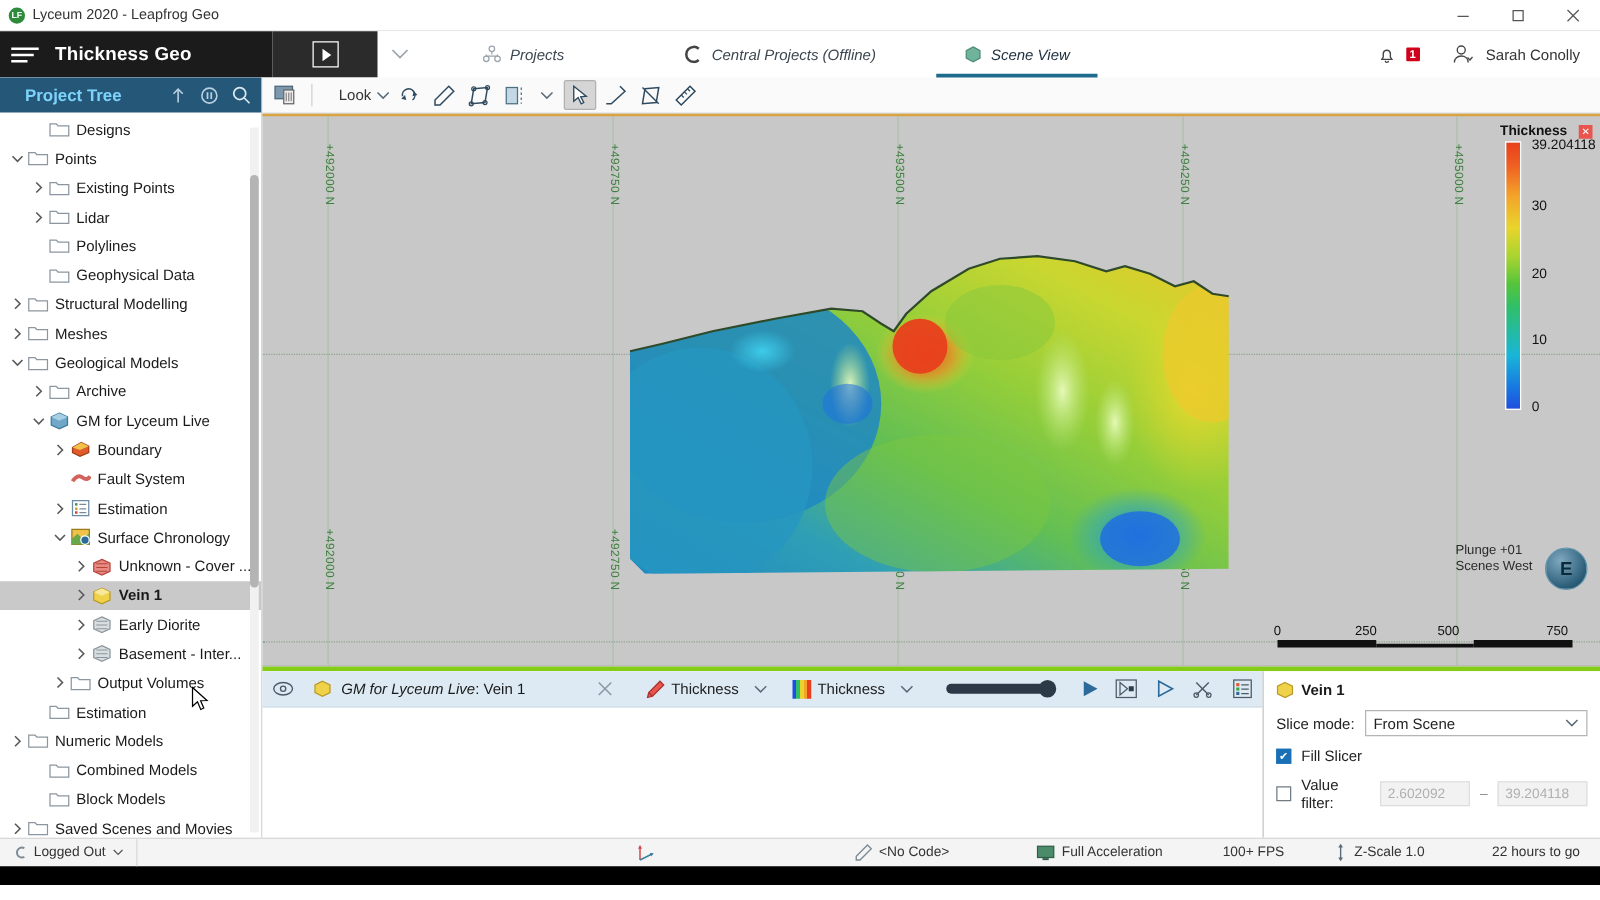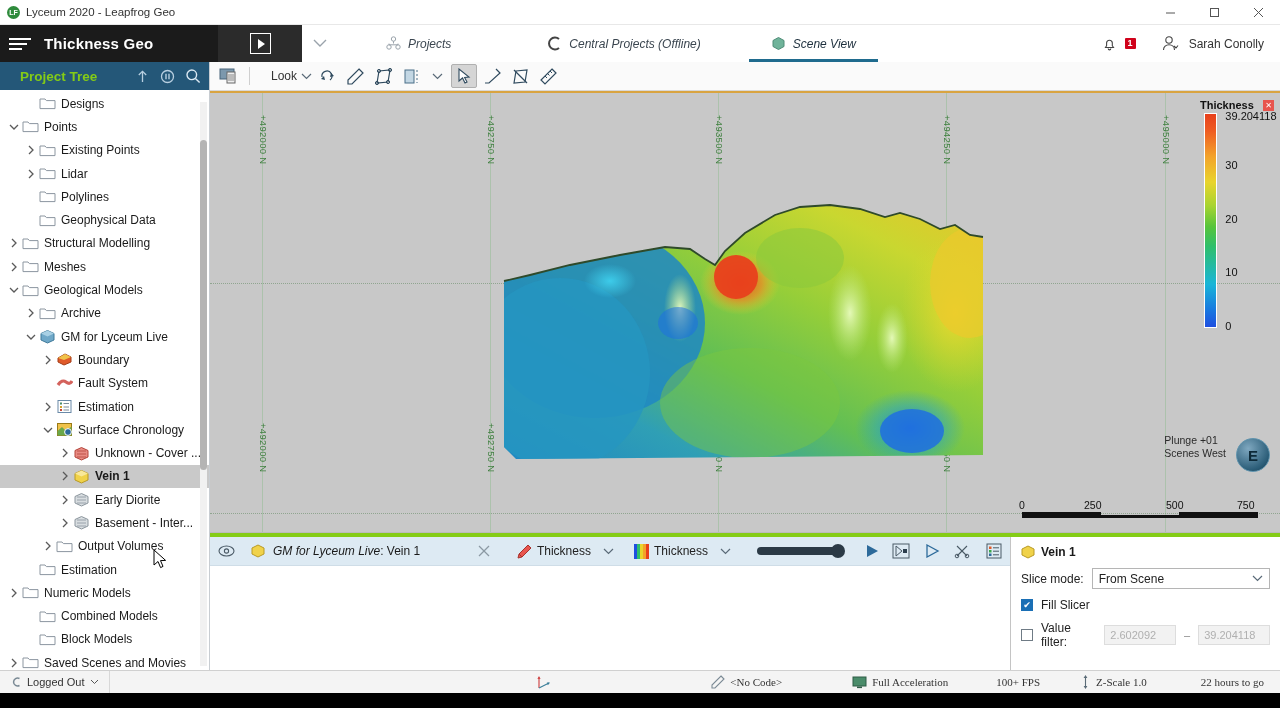--- a/index.html
+++ b/index.html
@@ -54,21 +54,21 @@
   .uname { font-size:12px; color:#333; }
 
   
   .main { display:flex; height:608px; }
 
   
   .sidebar { width:210px; flex:none; display:flex; flex-direction:column;
     border-right:1px solid #c8cdd2; background:#fff; }
   .ptree-hdr { height:28px; background:#245778; display:flex; align-items:center;
     padding:0 8px; gap:10px; }
-  .ptree-title { color:#84cc16; font-size:13.5px; font-weight:bold; flex:1;padding-left:12px; }
+  .ptree-title { color:#7dd3fc; font-size:13.5px; font-weight:bold; flex:1;padding-left:12px; }
   .ptree-hdr .hi { color:#b8cfe0; display:flex; align-items:center; }
   .tree { flex:1; overflow:hidden; position:relative; padding-top:2px; }
   .trow { height:23.3px; display:flex; align-items:center; font-size:12px;
     color:#1a1a1a; white-space:nowrap; cursor:pointer; }
   .trow.sel { background:#c9c9c9; font-weight:bold; }
   .tw { width:16px; flex:none; display:flex; align-items:center; justify-content:center;
     color:#5a5a5a; font-size:9px; }
   .tico { width:17px; height:15px; margin-right:5px; flex:none; }
   .scrollbar { position:absolute; right:2px; top:50px; width:7px; height:330px;
     background:#b4b4b4; border-radius:4px; }
@@ -157,21 +157,21 @@
   .cb.on::after { content:"✔"; color:#fff; font-size:9px; line-height:1; }
   .txtin { height:20px; border:1px solid #ddd; background:#f2f2f2; color:#b0b0b0;
     font-size:11px; padding:0 5px; display:flex; align-items:center; width:76px; }
   .dash { color:#888; font-size:11px; }
 
   
   .statusbar { height:23px; background:#f4f4f4; border-top:1px solid #d0d0d0;
     display:flex; align-items:center; font-size:11px; color:#333; }
   .sb-logged { display:flex; align-items:center; gap:5px; padding:0 10px;
     height:100%; border-right:1px solid #d8d8d8; }
-  .sb-item { display:flex; align-items:center; gap:5px;font-family:Liberation Serif, serif; }
+  .sb-item { display:flex; align-items:center; gap:5px; }
   .footblack { height:15px; background:#000; }
   svg { display:block; }
 </style>
 </head>
 <body>
 
 <div class="titlebar">
   <div class="tb-icon"></div>
   <span class="tb-title">Lyceum 2020 - Leapfrog Geo</span>
   <div class="tb-spacer"></div>
@@ -815,21 +815,21 @@
         <div>Scenes West</div>
       </div>
       <div class="compass">
         <span>E</span>
       </div>
 
       <div class="scalebar">
         <div class="sb-nums">
           <span style="left:-3px">0</span>
           <span style="left:62px">250</span>
-          <span style="left:144px">500</span>
+          <span style="left:128px">500</span>
           <span style="left:215px">750</span>
         </div>
         <div class="sb-bar">
             <i></i>
             <i></i>
             <i></i>
           </div>
       </div>
     </div>
 

